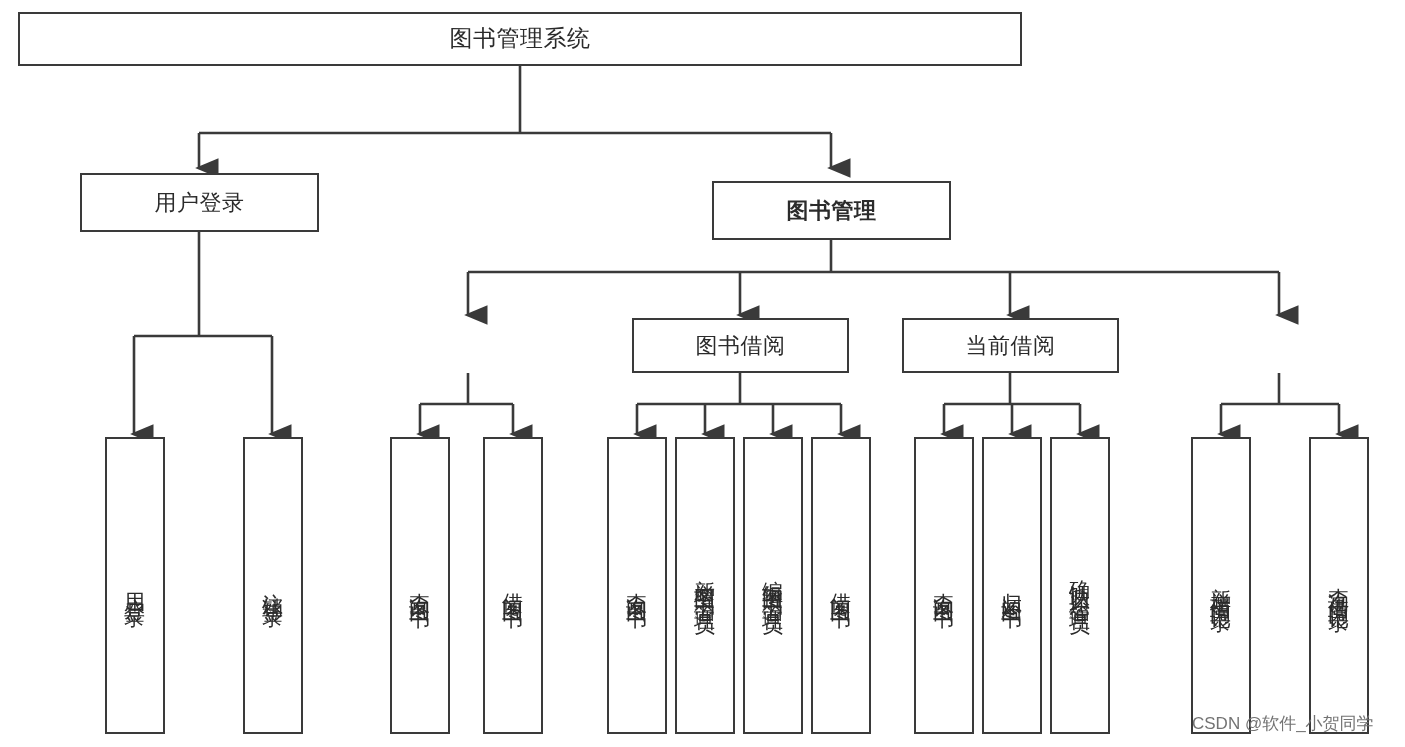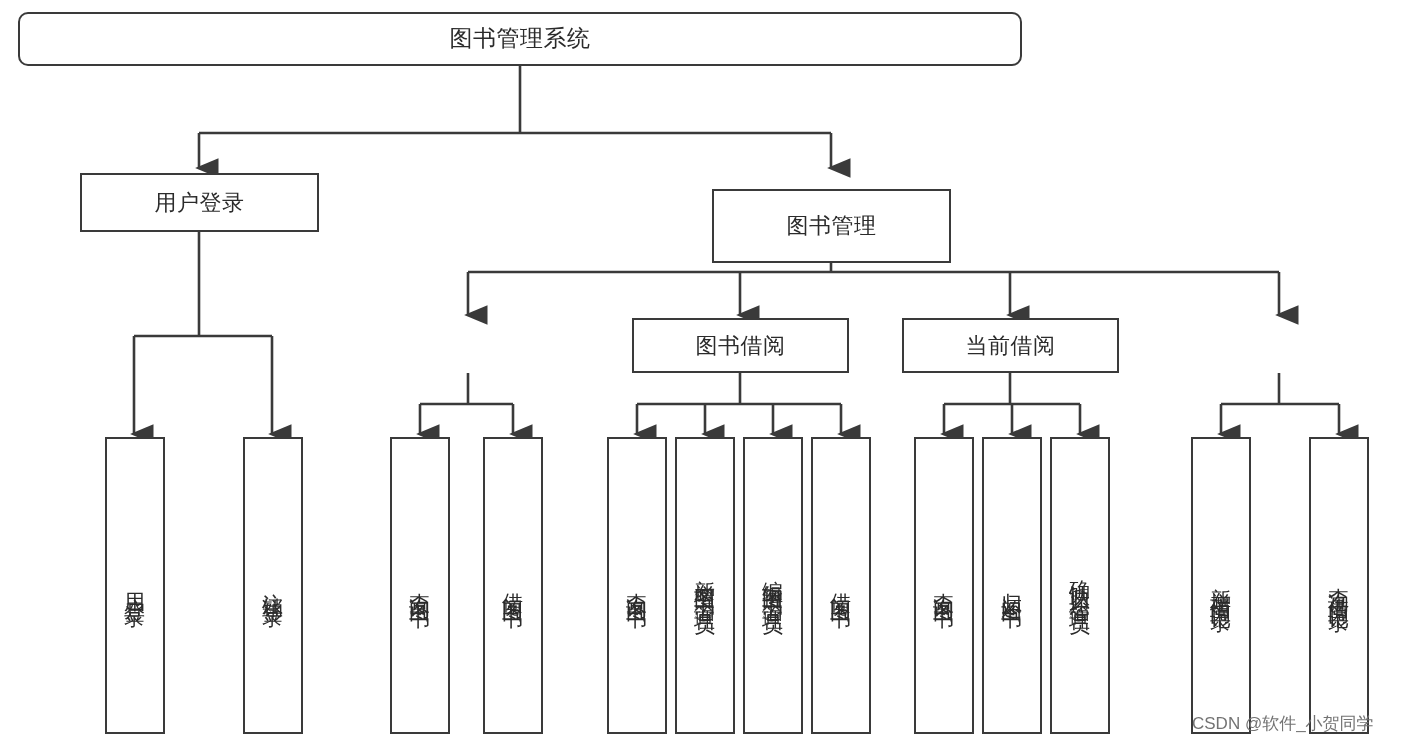--- a/index.html
+++ b/index.html
@@ -125,29 +125,29 @@
       <path d="M 1012 404 L 1012 434" marker-end="url(#arrow)"></path>
       <path d="M 1080 404 L 1080 434" marker-end="url(#arrow)"></path>
 
       <path d="M 1279 373 L 1279 404"></path>
       <path d="M 1221 404 L 1339 404"></path>
       <path d="M 1221 404 L 1221 434" marker-end="url(#arrow)"></path>
       <path d="M 1339 404 L 1339 434" marker-end="url(#arrow)"></path>
     </g>
   </svg>
 
-  <div class="node h root" style="left:18px; top:12px; width:1004px; height:54px;border-radius:10px;">
+  <div class="node h root" style="left:18px; top:12px; width:1004px; height:54px;">
     <span class="lbl">图书管理系统</span>
   </div>
 
   <div class="node h" style="left:80px; top:173px; width:239px; height:59px;">
     <span class="lbl">用户登录</span>
   </div>
 
-  <div class="node h" style="left:712px; top:189px; width:239px; height:74px;">
+  <div class="node h" style="left:712px; top:181px; width:239px; height:59px;font-weight:bold;">
     <span class="lbl">图书管理</span>
   </div>
 
 
   <div class="node h" style="left:632px; top:318px; width:217px; height:55px;">
     <span class="lbl">图书借阅</span>
   </div>
 
   <div class="node h" style="left:902px; top:318px; width:217px; height:55px;">
     <span class="lbl">当前借阅</span>

